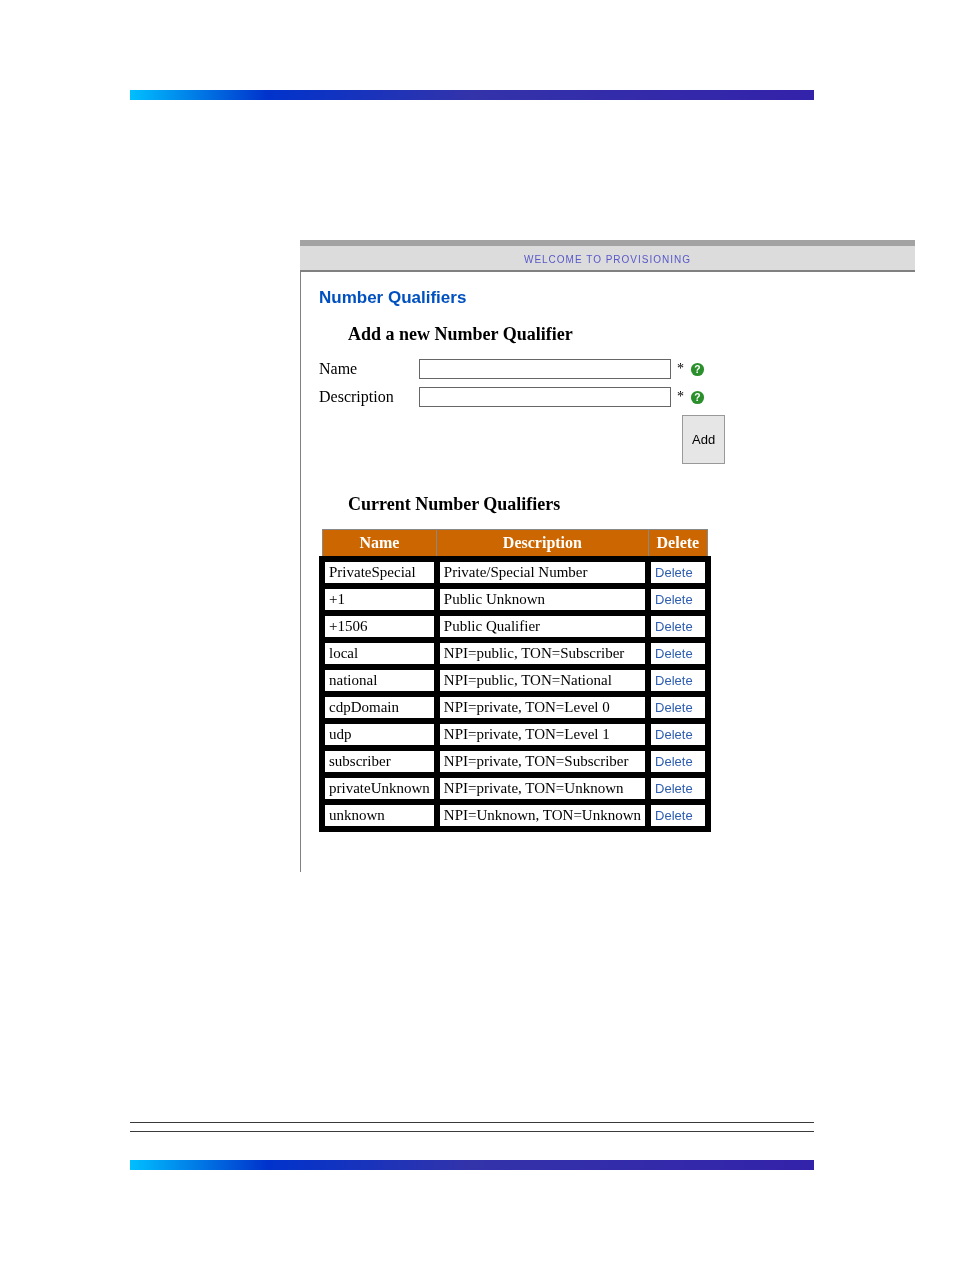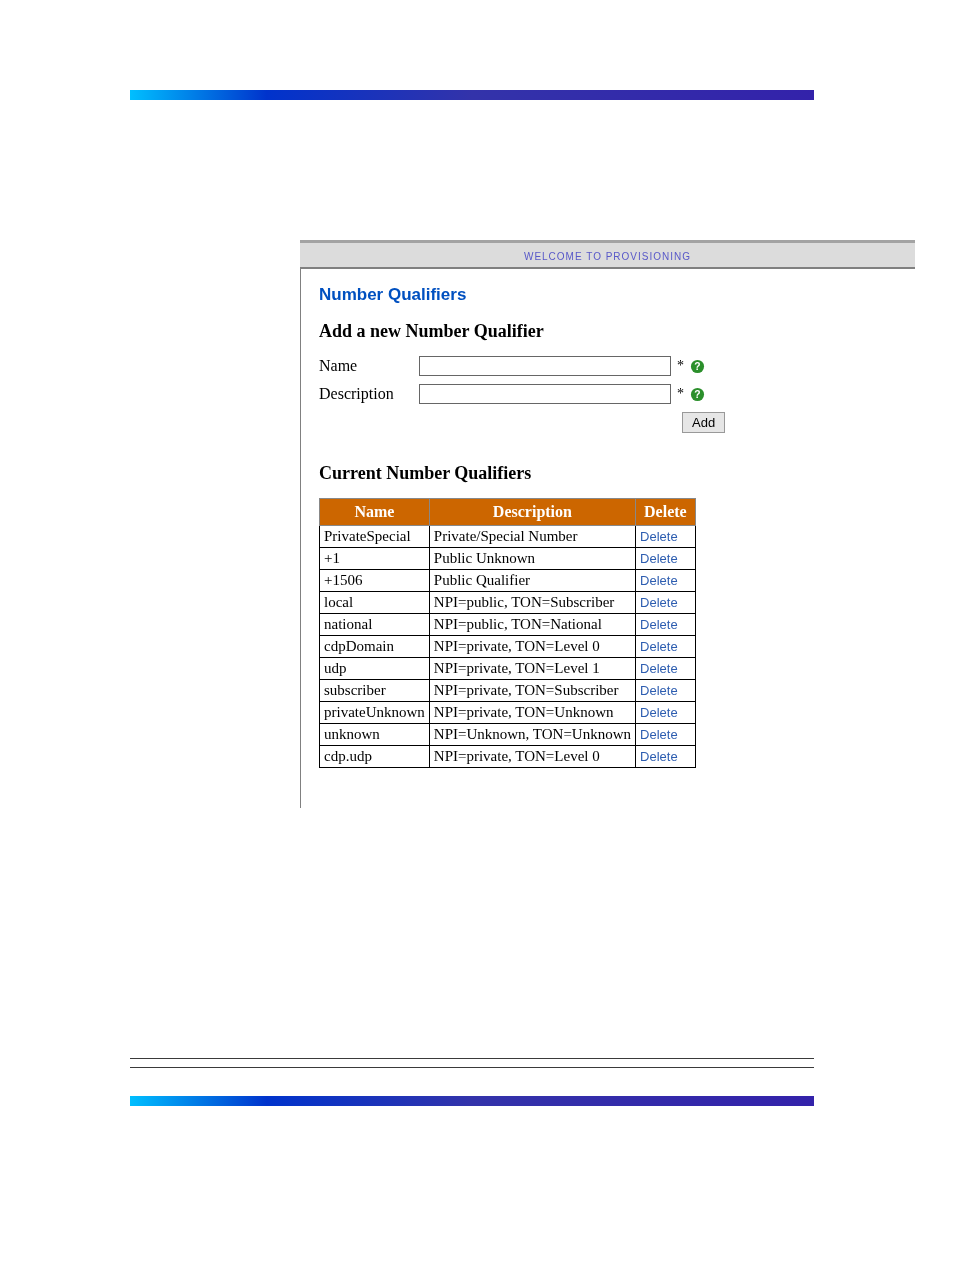--- a/index.html
+++ b/index.html
@@ -16,21 +16,21 @@
       height: 10px;
       background: linear-gradient(to right, #00bfff 0%, #0033cc 20%, #3333aa 50%, #3322aa 100%);
       margin: 90px 140px 0 130px;
     }
     .content-area {
       margin: 140px 0 0 300px;
       width: 615px;
     }
     .banner {
       background: #dcdcdc;
-      border-top: 3px solid #a3a3a3;
+      border-top: 6px solid #a3a3a3;
       border-bottom: 2px solid #808080;
       padding: 3px 16px;
       text-align: center;
     }
     .banner-text {
       color: #5858c8;
       font-family: Arial, Helvetica, sans-serif;
       font-size: 10px;
       letter-spacing: 1px;
     }
@@ -43,20 +43,21 @@
       font-family: Arial, Helvetica, sans-serif;
       font-size: 17px;
       font-weight: bold;
       margin-bottom: 16px;
     }
     .section-title {
       color: #000;
       font-size: 18px;
       font-weight: bold;
       margin-bottom: 14px;
+      margin-left: 29px;
     }
     .form-section {
       margin-bottom: 30px;
     }
     .form-row {
       display: flex;
       align-items: center;
       margin-bottom: 8px;
     }
     .form-label {
@@ -85,39 +86,39 @@
     .help-icon svg { display:block; }
     .button-row {
       margin-top: 8px;
       margin-left: 363px;
     }
     .add-button {
       font-family: Arial, sans-serif;
       font-size: 13px;
       background: #e6e6e6;
       border: 1px solid #999;
-      padding: 2px 9px;
+      padding: 16px 9px;
       cursor: pointer;
     }
     .qual-table {
       border-collapse: collapse;
       font-size: 15px;
     }
     .qual-table th {
       background: #cc6600;
       color: #ffffff;
       font-family: "Times New Roman", serif;
       font-size: 16px;
       font-weight: bold;
       padding: 4px 8px;
       border: 1px solid #888;
       text-align: center;
     }
     .qual-table td {
-      border: 1px solid #000000;
+      border: 6px solid #000000;
       padding: 2px 4px;
       vertical-align: middle;
       font-size: 15px;
     }
     .delete-link {
       color: #2d5db0;
       font-family: Arial, sans-serif;
       font-size: 13px;
       text-decoration: none;
       cursor: pointer;
@@ -236,25 +237,20 @@
           <tr>
             <td>privateUnknown</td>
             <td>NPI=private, TON=Unknown</td>
             <td><a class="delete-link">Delete</a></td>
           </tr>
           <tr>
             <td>unknown</td>
             <td>NPI=Unknown, TON=Unknown</td>
             <td><a class="delete-link">Delete</a></td>
           </tr>
-          <tr>
-            <td>cdp.udp</td>
-            <td>NPI=private, TON=Level 0</td>
-            <td><a class="delete-link">Delete</a></td>
-          </tr>
         </tbody>
     </table>
 
   </div>
 </div>
 
 <div class="footer-lines">
   <hr>
   <hr>
 </div>

